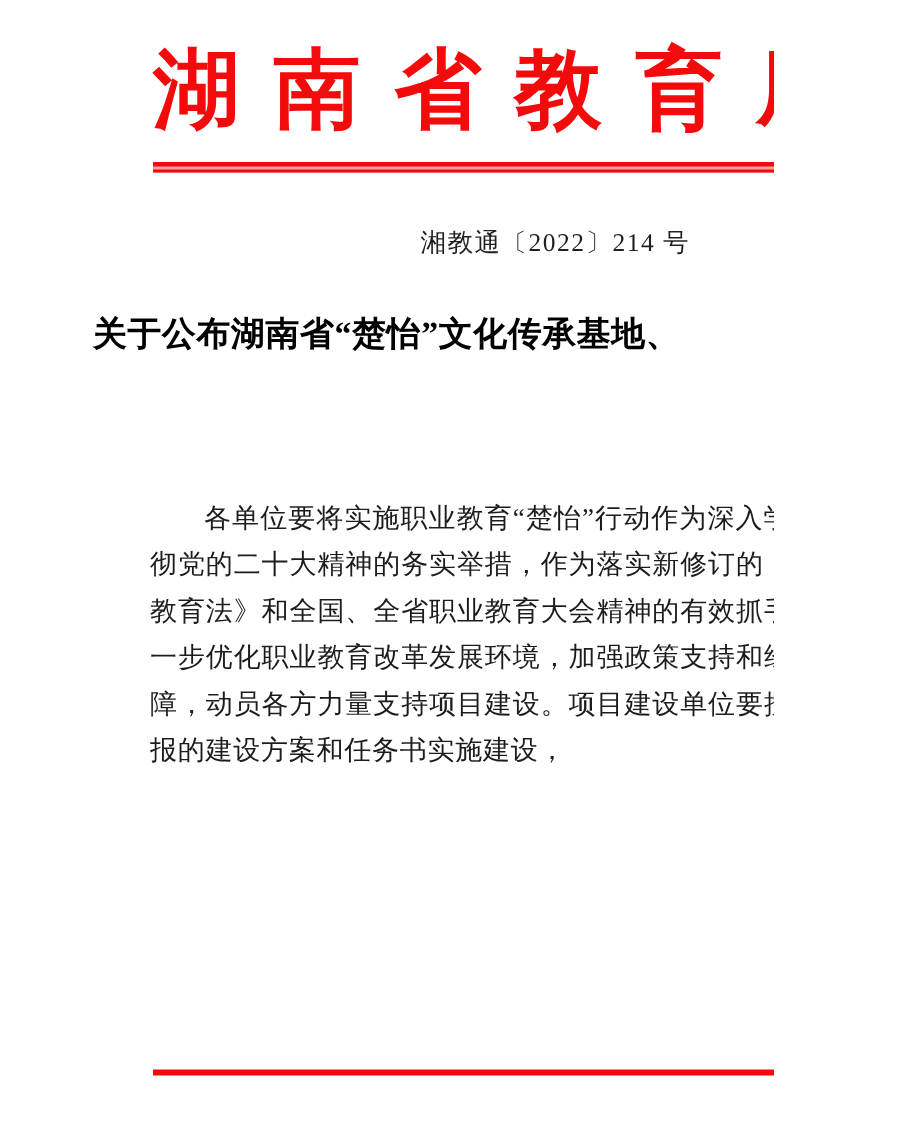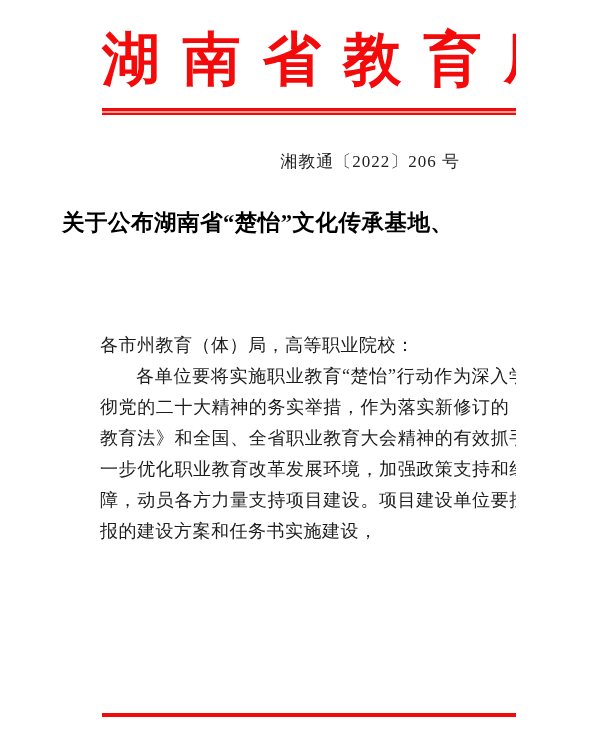--- a/index.html
+++ b/index.html
@@ -55,26 +55,25 @@
 </style>
 </head>
 <body>
 
 <div class="page">
 
   <div class="masthead">湖南省教育厅</div>
 
   <div class="rule-double"></div>
 
-  <div class="doc-number">湘教通〔2022〕206 号</div>
+  <div class="doc-number">湘教通〔2022〕214 号</div>
 
   <div class="title">
     <div>关于公布湖南省“楚怡”文化传承基地、</div>
   </div>
 
   <div class="body-text">
-    <p>各市州教育（体）局，高等职业院校：</p>
     <p class="indent">各单位要将实施职业教育“楚怡”行动作为深入学习贯彻党的二十大精神的务实举措，作为落实新修订的《职业教育法》和全国、全省职业教育大会精神的有效抓手，进一步优化职业教育改革发展环境，加强政策支持和经费保障，动员各方力量支持项目建设。项目建设单位要按照申报的建设方案和任务书实施建设，</p>
   </div>
 
   <div class="footer-rule"></div>
 
 </div>
 
 </body></html>

